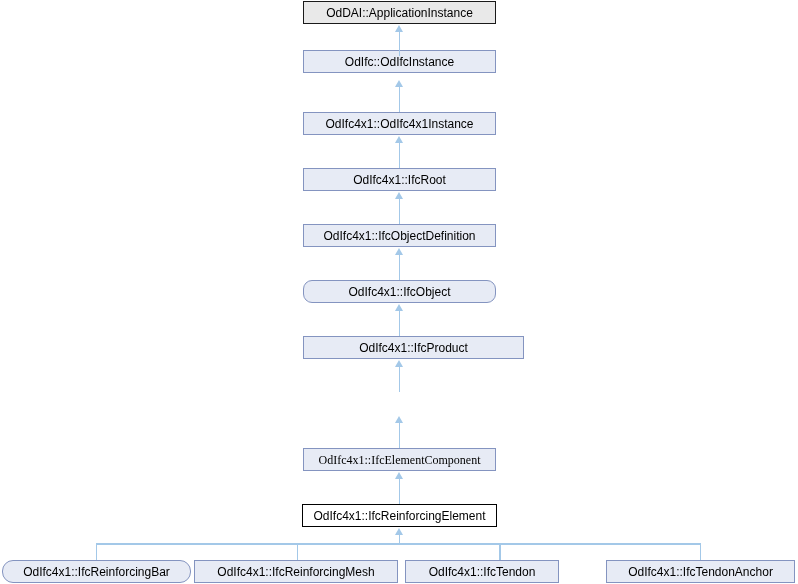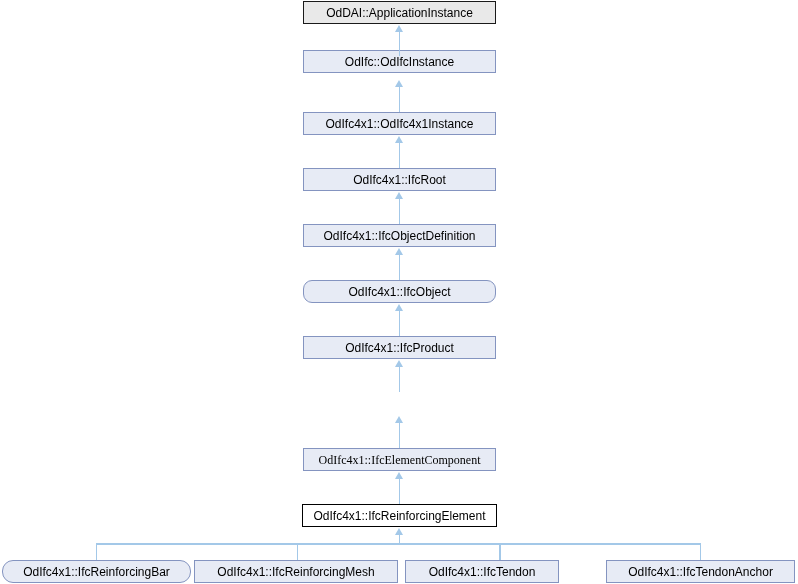--- a/index.html
+++ b/index.html
@@ -71,21 +71,21 @@
     <div class="edge-line" style="left: 398.75px; top: 87px; height: 25px;"></div>
     <div class="node" style="left: 303px; top: 168px; width: 193px;">OdIfc4x1::IfcRoot</div>
     <div class="edge-arrow" style="left: 395px; top: 136px;"></div>
     <div class="edge-line" style="left: 398.75px; top: 143px; height: 25px;"></div>
     <div class="node" style="left: 303px; top: 224px; width: 193px;">OdIfc4x1::IfcObjectDefinition</div>
     <div class="edge-arrow" style="left: 395px; top: 192px;"></div>
     <div class="edge-line" style="left: 398.75px; top: 199px; height: 25px;"></div>
     <div class="node" style="left: 303px; top: 280px; width: 193px; border-radius: 9px;">OdIfc4x1::IfcObject</div>
     <div class="edge-arrow" style="left: 395px; top: 248px;"></div>
     <div class="edge-line" style="left: 398.75px; top: 255px; height: 25px;"></div>
-    <div class="node" style="left: 303px; top: 336px; width: 193px;">OdIfc4x1::IfcProduct</div>
+    <div class="node" style="left: 303px; top: 336px; width: 221px;">OdIfc4x1::IfcProduct</div>
     <div class="edge-arrow" style="left: 395px; top: 304px;"></div>
     <div class="edge-line" style="left: 398.75px; top: 311px; height: 25px;"></div>
     <div class="edge-arrow" style="left: 395px; top: 360px;"></div>
     <div class="edge-line" style="left: 398.75px; top: 367px; height: 25px;"></div>
     <div class="node" style="left: 303px; top: 448px; width: 193px; font-family: Liberation Serif, serif;">OdIfc4x1::IfcElementComponent</div>
     <div class="edge-arrow" style="left: 395px; top: 416px;"></div>
     <div class="edge-line" style="left: 398.75px; top: 423px; height: 25px;"></div>
     <div class="node current" style="left: 302px; top: 504px; width: 195px;">OdIfc4x1::IfcReinforcingElement</div>
     <div class="edge-arrow" style="left: 395px; top: 472px;"></div>
     <div class="edge-line" style="left: 398.75px; top: 479px; height: 25px;"></div>

